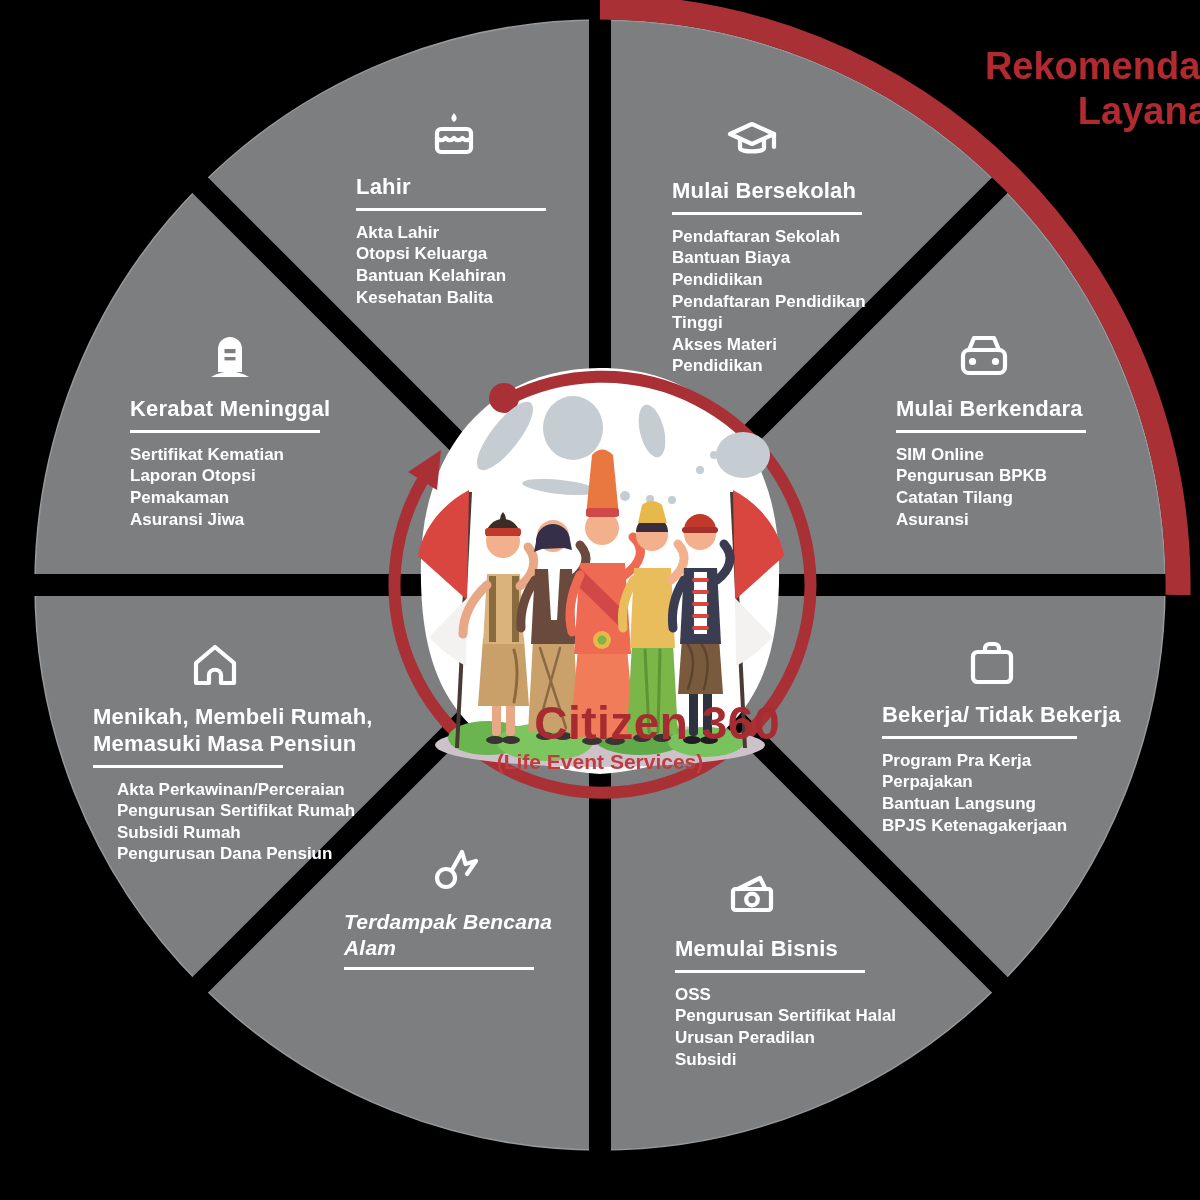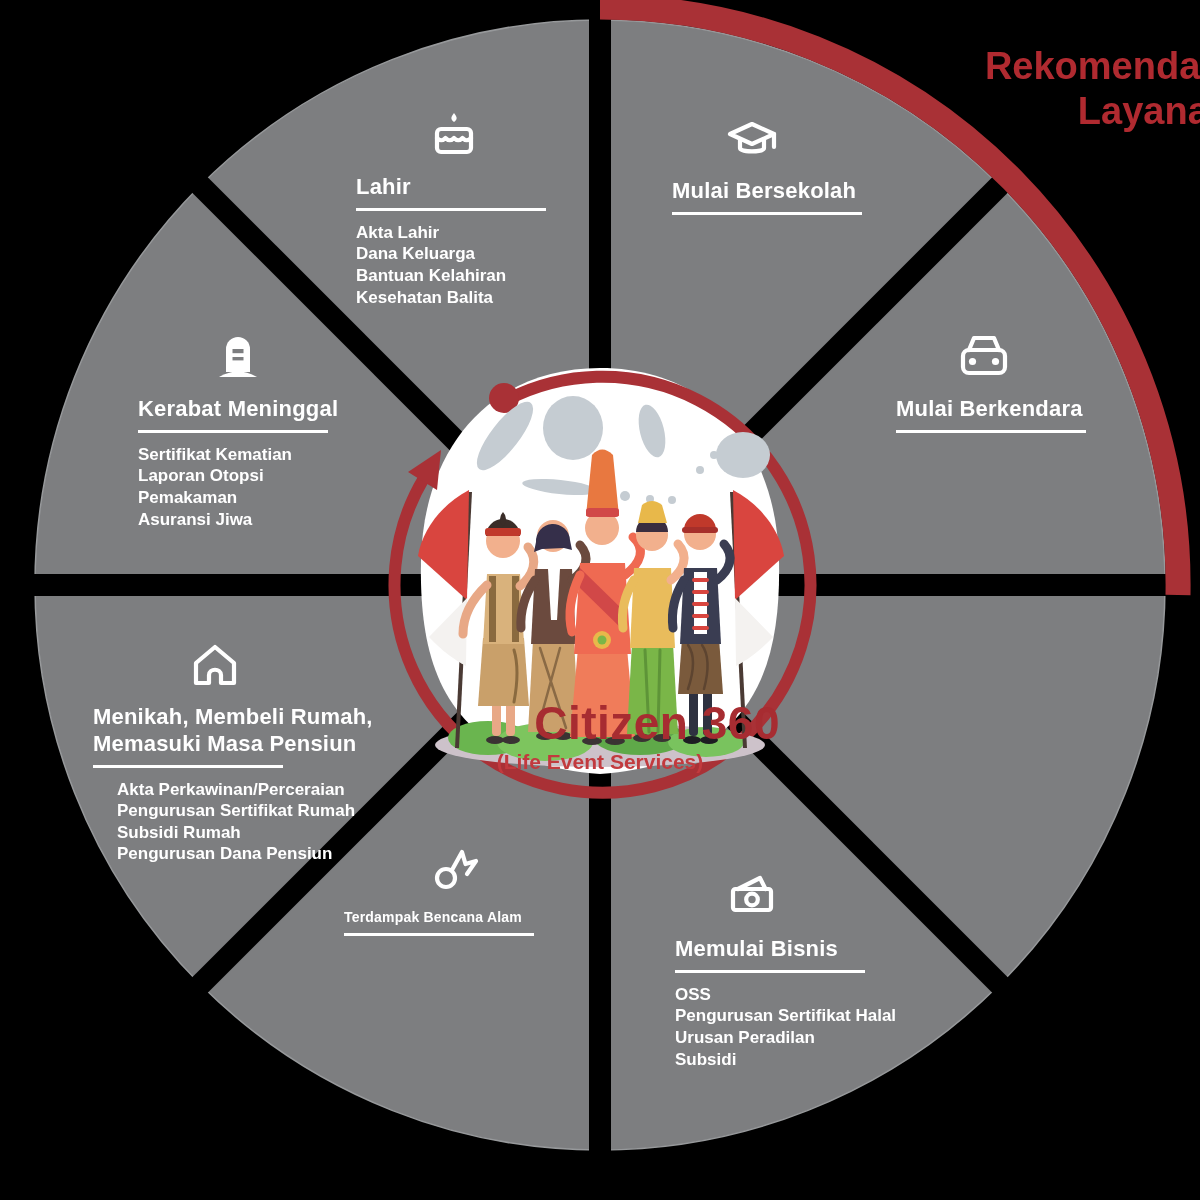--- a/index.html
+++ b/index.html
@@ -22,25 +22,25 @@
   .seg--mulai-bersekolah .seg-icon{margin-left:52px;}
   .seg--mulai-berkendara{left:896px;top:330px;width:200px;}
   .seg--mulai-berkendara .seg-icon{margin-left:60px;}
   .seg--bekerja{left:882px;top:636px;width:272px;}
   .seg--bekerja .seg-icon{margin-left:82px;}
   .seg--bekerja .seg-rule{width:195px;}
   .seg--memulai-bisnis{left:675px;top:870px;width:230px;}
   .seg--memulai-bisnis .seg-icon{margin-left:49px;}
   .seg--terdampak{left:344px;top:843px;width:215px;}
   .seg--terdampak .seg-icon{margin-left:80px;}
-  .seg--terdampak .seg-title{font-size:14px;}
+  .seg--terdampak .seg-title{font-size:21px;font-style:italic;}
   .seg--menikah{left:93px;top:638px;width:292px;}
   .seg--menikah .seg-icon{margin-left:94px;}
   .seg--menikah .seg-items{padding-left:24px;}
-  .seg--kerabat{left:130px;top:330px;width:205px;margin-left:8px;}
+  .seg--kerabat{left:130px;top:330px;width:205px;}
   .seg--kerabat .seg-icon{margin-left:72px;}
   
   #recommend-label{
     position:absolute;top:44px;right:2px;width:250px;z-index:6;
     text-align:right;font-weight:700;font-size:38px;line-height:1.18;color:#b02a30;
   }
   #center-title{
     position:absolute;left:420px;top:696px;width:360px;z-index:6;
     text-align:right;font-weight:700;font-size:46px;color:#a72c31;letter-spacing:.5px;
   }
@@ -196,51 +196,79 @@
         <svg viewBox="0 0 56 56">
           <path d="M28 5c3.2 4 3.8 6.5 0 9-3.8-2.5-3.2-5 0-9Z" fill="#fff"></path>
           <rect x="11" y="21" width="34" height="23" rx="4" fill="none" stroke="#fff" stroke-width="4.2" stroke-linecap="round" stroke-linejoin="round"></rect>
           <path d="M11 30c2.8 3 5.7 3 8.5 0 2.8 3 5.7 3 8.5 0 2.8 3 5.7 3 8.5 0 2.8 3 5.7 3 8.5 0" fill="none" stroke="#fff" stroke-width="4.2" stroke-linecap="round" stroke-linejoin="round"></path>
         </svg>
       </span>
     <h3 class="seg-title">Lahir</h3>
     <div class="seg-rule"></div>
     <ul class="seg-items">
         <li>Akta Lahir</li>
-        <li>Dana Keluarga</li>
+        <li>Otopsi Keluarga</li>
         <li>Bantuan Kelahiran</li>
         <li>Kesehatan Balita</li>
       </ul>
   </div>
 
   <div class="seg seg--mulai-bersekolah">
     <span class="seg-icon">
         <svg viewBox="0 0 56 56">
           <path d="M28 12 50 22 28 32 6 22Z" fill="none" stroke="#fff" stroke-width="4.2" stroke-linecap="round" stroke-linejoin="round"></path>
           <path d="M16 27v9c0 4.5 24 4.5 24 0v-9" fill="none" stroke="#fff" stroke-width="4.2" stroke-linecap="round" stroke-linejoin="round"></path>
           <path d="M50 22v13" fill="none" stroke="#fff" stroke-width="4.2" stroke-linecap="round" stroke-linejoin="round"></path>
         </svg>
       </span>
     <h3 class="seg-title">Mulai Bersekolah</h3>
     <div class="seg-rule"></div>
+    <ul class="seg-items">
+        <li>Pendaftaran Sekolah</li>
+        <li>Bantuan Biaya Pendidikan</li>
+        <li>Pendaftaran Pendidikan Tinggi</li>
+        <li>Akses Materi Pendidikan</li>
+      </ul>
   </div>
 
   <div class="seg seg--mulai-berkendara">
     <span class="seg-icon">
         <svg viewBox="0 0 56 56">
           <path d="M13 20 18 8h20l5 12" fill="none" stroke="#fff" stroke-width="4.2" stroke-linecap="round" stroke-linejoin="round"></path>
           <rect x="7" y="20" width="42" height="23" rx="6" fill="none" stroke="#fff" stroke-width="4.2" stroke-linecap="round" stroke-linejoin="round"></rect>
           <circle cx="16.5" cy="31.5" r="3.6" fill="#fff"></circle>
           <circle cx="39.5" cy="31.5" r="3.6" fill="#fff"></circle>
         </svg>
       </span>
     <h3 class="seg-title">Mulai Berkendara</h3>
     <div class="seg-rule"></div>
-  </div>
-
+    <ul class="seg-items">
+        <li>SIM Online</li>
+        <li>Pengurusan BPKB</li>
+        <li>Catatan Tilang</li>
+        <li>Asuransi</li>
+      </ul>
+  </div>
+
+  <div class="seg seg--bekerja">
+    <span class="seg-icon">
+        <svg viewBox="0 0 56 56">
+          <path d="M21 16v-3.5c0-2.5 2-4.5 4.5-4.5h5c2.5 0 4.5 2 4.5 4.5V16" fill="none" stroke="#fff" stroke-width="4.2" stroke-linecap="round" stroke-linejoin="round"></path>
+          <rect x="9" y="16" width="38" height="30" rx="4.5" fill="none" stroke="#fff" stroke-width="4.2" stroke-linecap="round" stroke-linejoin="round"></rect>
+        </svg>
+      </span>
+    <h3 class="seg-title">Bekerja/ Tidak Bekerja</h3>
+    <div class="seg-rule"></div>
+    <ul class="seg-items">
+        <li>Program Pra Kerja</li>
+        <li>Perpajakan</li>
+        <li>Bantuan Langsung</li>
+        <li>BPJS Ketenagakerjaan</li>
+      </ul>
+  </div>
 
   <div class="seg seg--memulai-bisnis">
     <span class="seg-icon">
         <svg viewBox="0 0 56 56">
           <path d="M14 19 36 8l5.5 11" fill="none" stroke="#fff" stroke-width="4.2" stroke-linecap="round" stroke-linejoin="round"></path>
           <rect x="9" y="19" width="38" height="21" rx="2.5" fill="none" stroke="#fff" stroke-width="4.2" stroke-linecap="round" stroke-linejoin="round"></rect>
           <circle cx="28" cy="29.5" r="5.8" fill="none" stroke="#fff" stroke-width="4.2" stroke-linecap="round" stroke-linejoin="round"></circle>
         </svg>
       </span>
     <h3 class="seg-title">Memulai Bisnis</h3>

